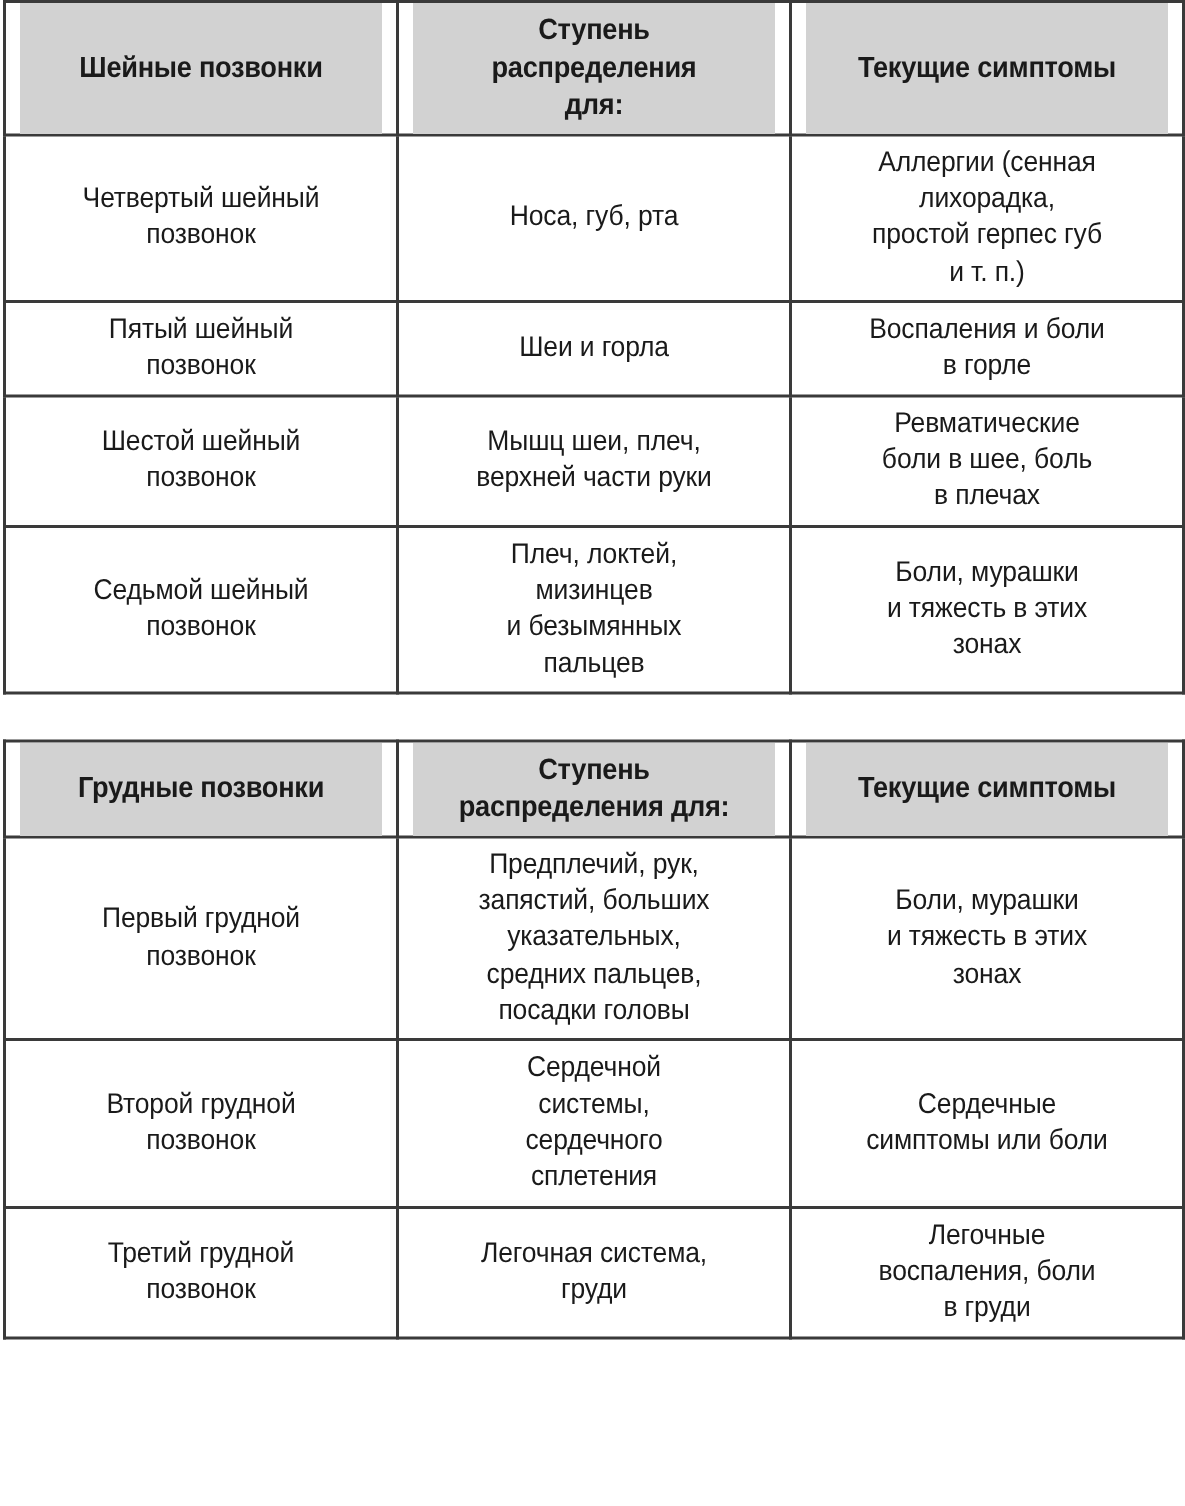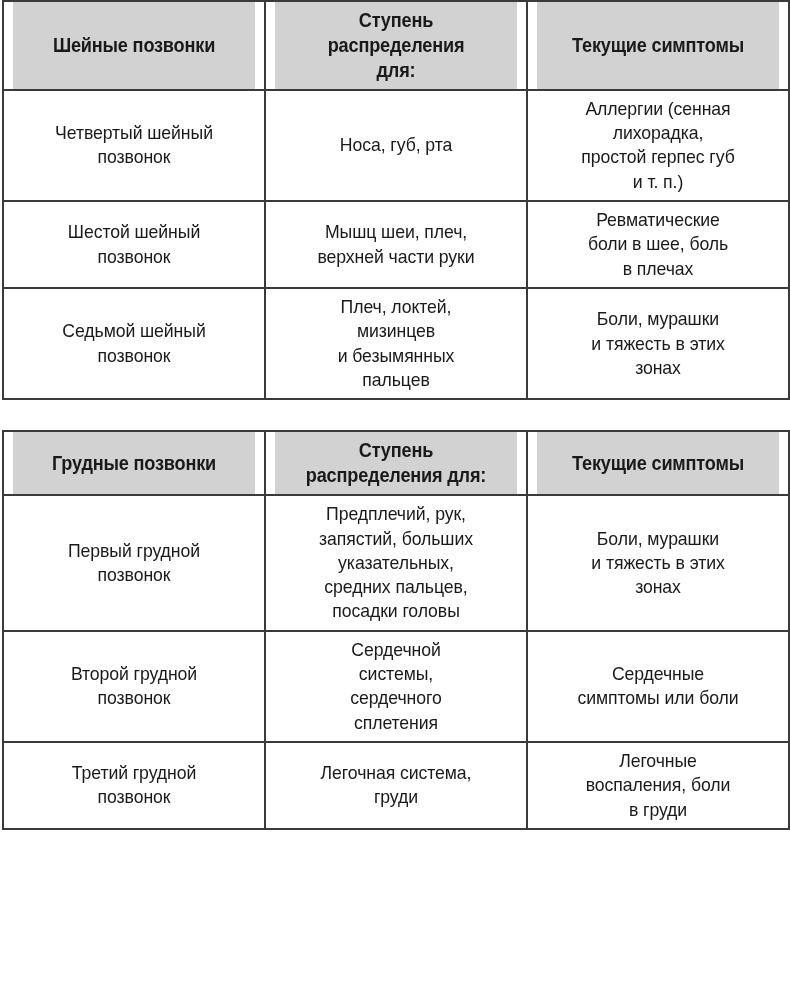--- a/index.html
+++ b/index.html
@@ -121,20 +121,39 @@
               <span class="ln">Аллергии (сенная</span>
               <span class="ln">лихорадка,</span>
               <span class="ln">простой герпес губ</span>
               <span class="ln">и т. п.)</span>
             </span>
           </td>
       </tr>
       <tr>
         <td style="border-color: rgb(58, 58, 58);">
             <span class="cell-lines">
+              <span class="ln">Пятый шейный</span>
+              <span class="ln">позвонок</span>
+            </span>
+          </td>
+        <td style="border-color: rgb(58, 58, 58);">
+            <span class="cell-lines">
+              <span class="ln">Шеи и горла</span>
+            </span>
+          </td>
+        <td style="border-color: rgb(58, 58, 58);">
+            <span class="cell-lines">
+              <span class="ln">Воспаления и боли</span>
+              <span class="ln">в горле</span>
+            </span>
+          </td>
+      </tr>
+      <tr>
+        <td style="border-color: rgb(58, 58, 58);">
+            <span class="cell-lines">
               <span class="ln">Шестой шейный</span>
               <span class="ln">позвонок</span>
             </span>
           </td>
         <td style="border-color: rgb(58, 58, 58);">
             <span class="cell-lines">
               <span class="ln">Мышц шеи, плеч,</span>
               <span class="ln">верхней части руки</span>
             </span>
           </td>

